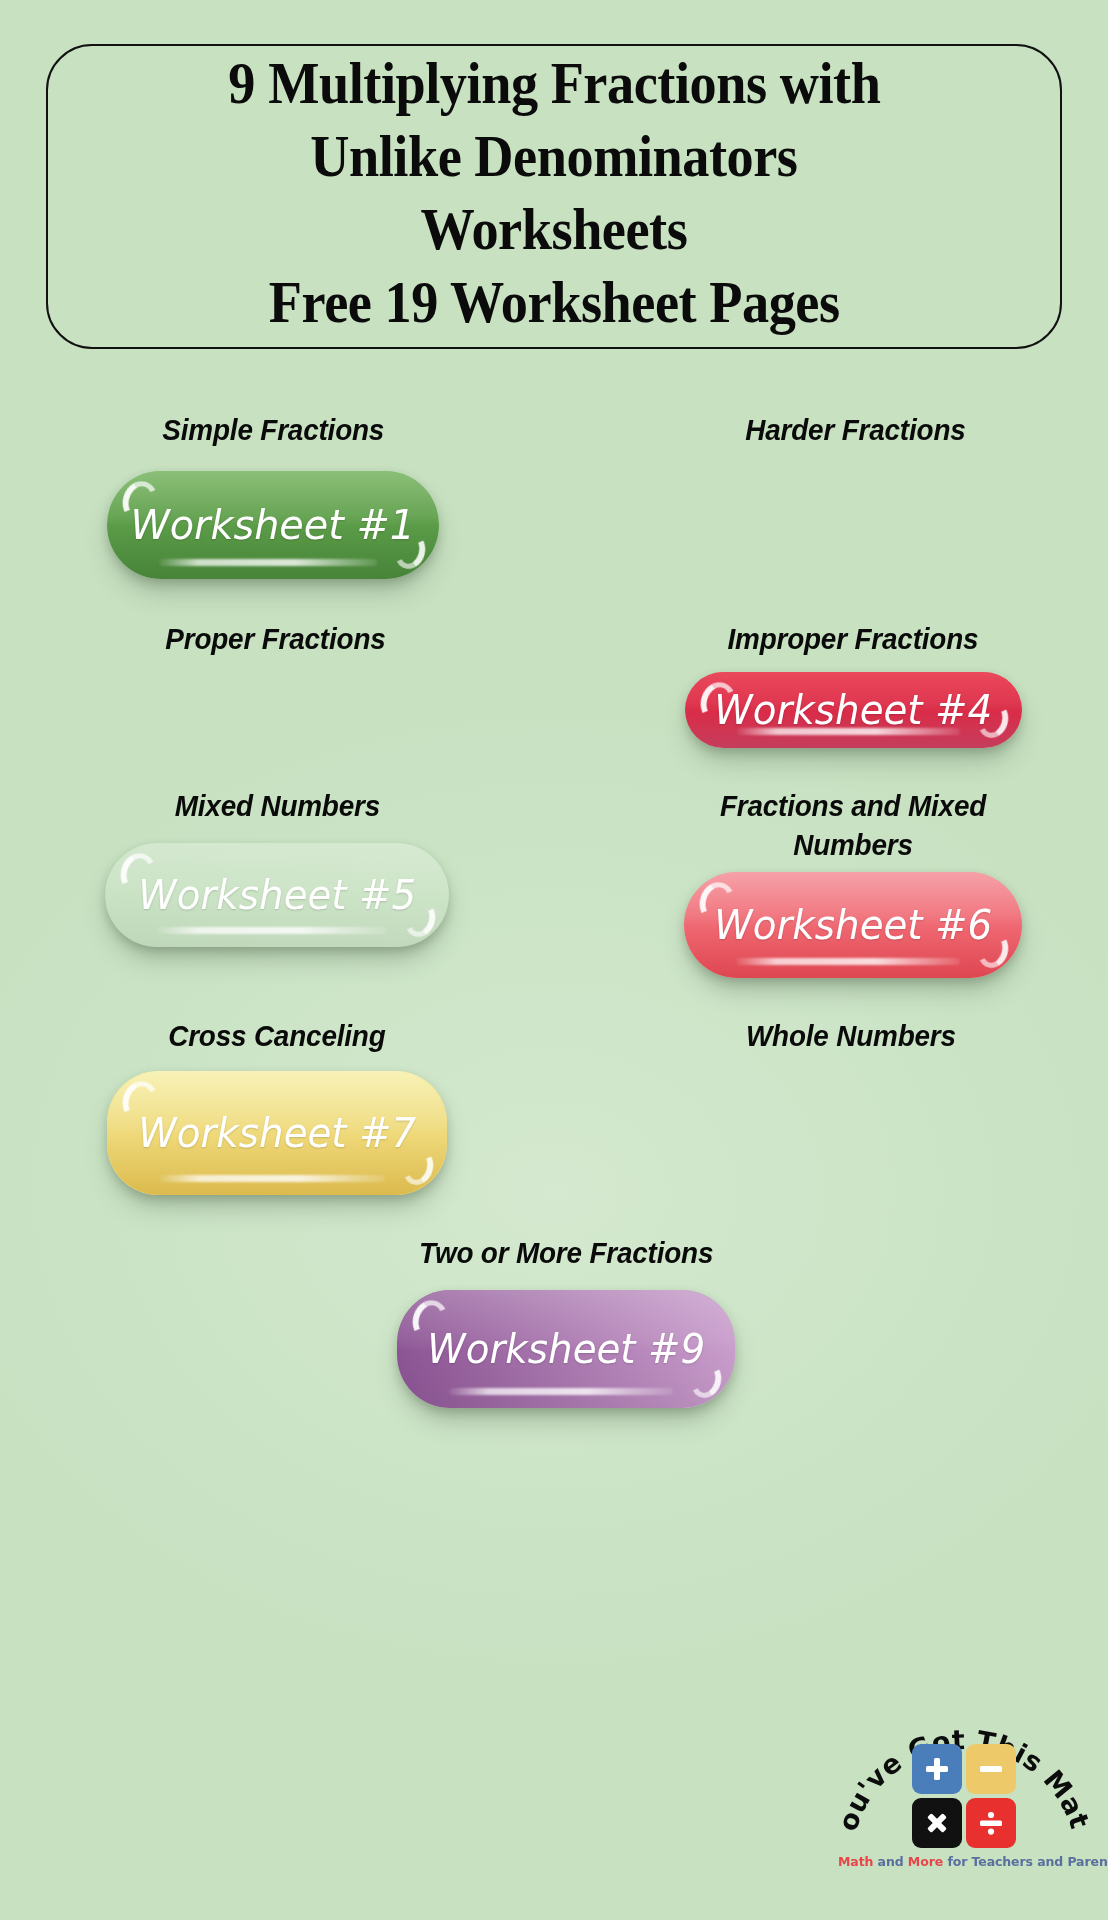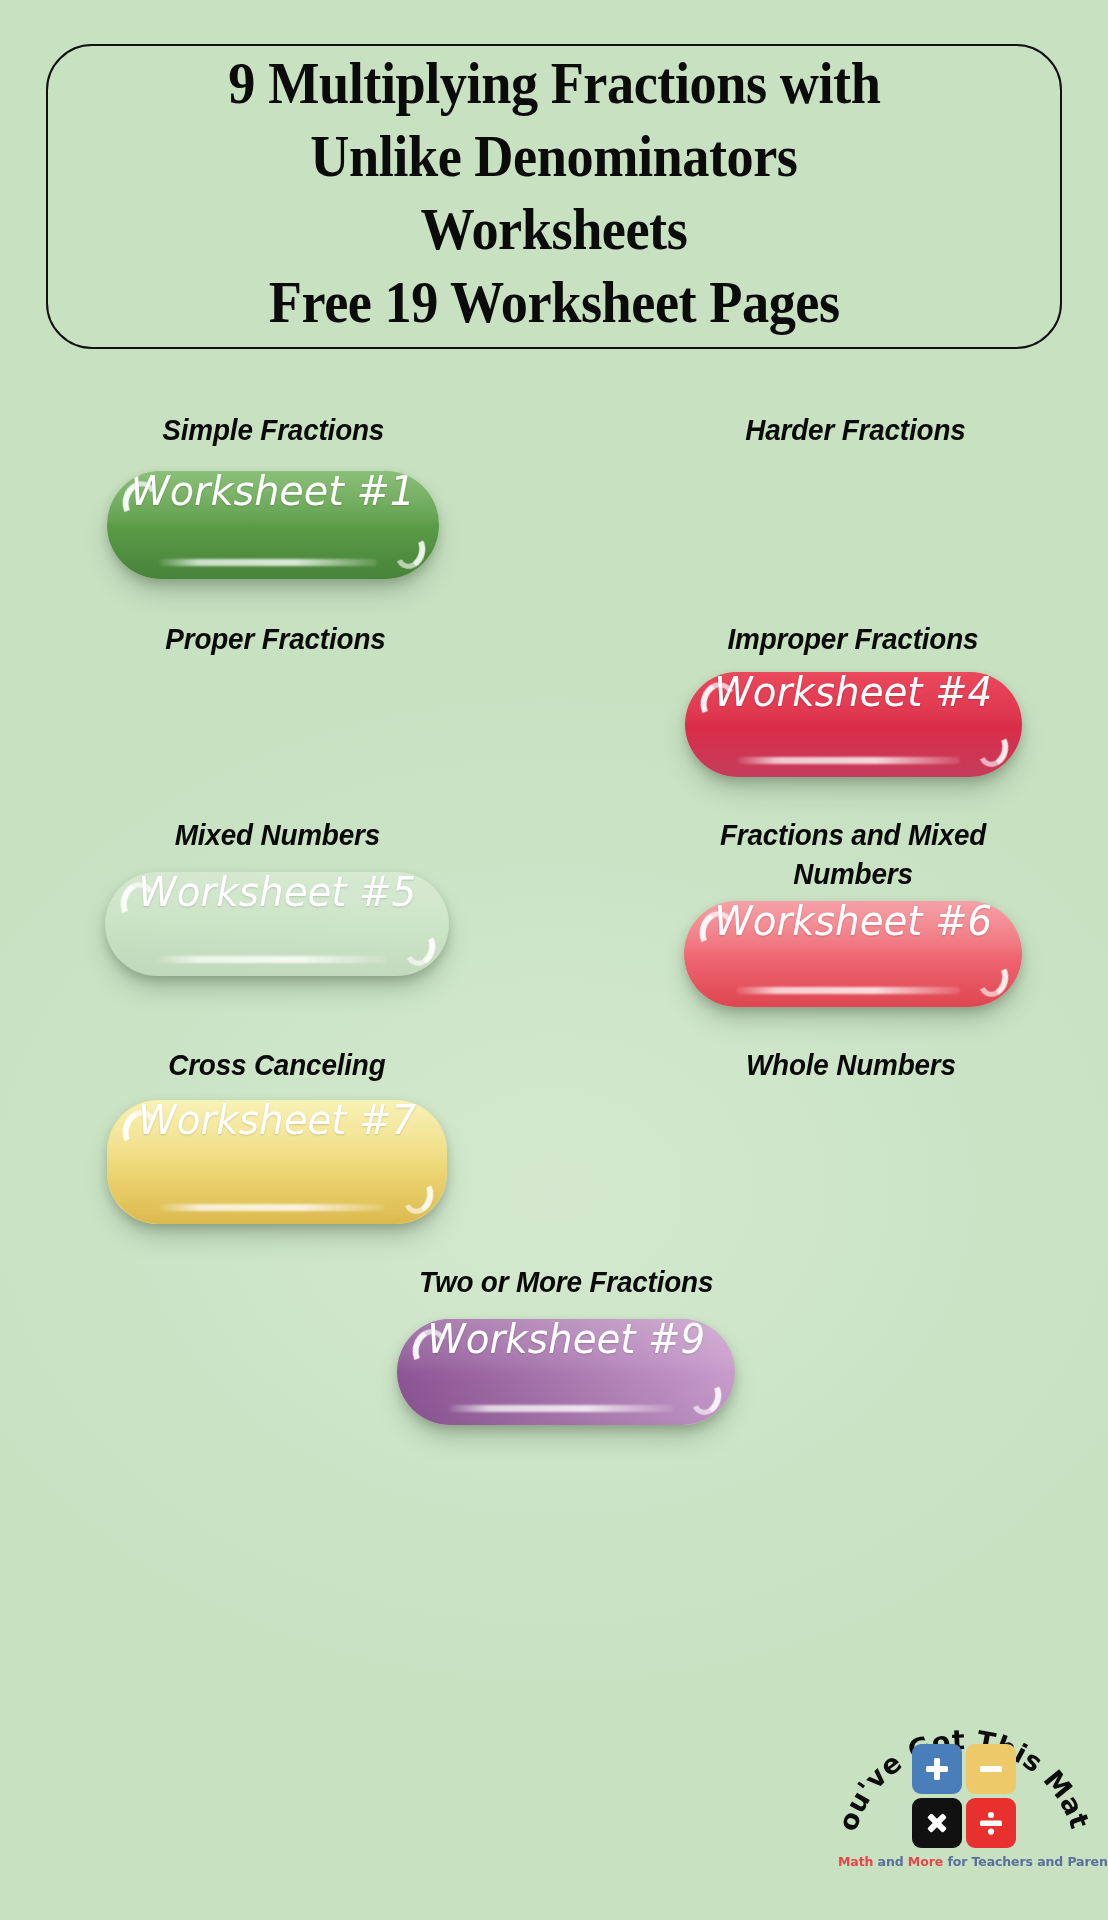--- a/index.html
+++ b/index.html
@@ -94,21 +94,21 @@
     align-items: center;
     justify-content: center;
   }
 
   .btn {
     position: relative;
     width: 340px;
     height: 108px;
     border-radius: 54px;
     display: flex;
-    align-items: flex-start;
+    align-items: center;
     justify-content: center;
     overflow: hidden;
     box-shadow:
       0 16px 26px -6px rgba(60,80,55,0.34),
       0 4px 10px rgba(60,80,55,0.22);
   }
 
   
   .btn::before {
     content: "";
@@ -255,21 +255,21 @@
           <div class="cat-label" style="margin-bottom: 20px;">Harder Fractions</div>
         </div>
       </div>
       <div class="row" style="margin-bottom: 38px;">
         <div class="cell" style="transform: translateX(-14px);">
           <div class="cat-label" style="margin-bottom: 14px;">Proper Fractions</div>
         </div>
         <div class="cell" style="transform: translateX(10px);">
           <div class="cat-label" style="margin-bottom: 14px;">Improper Fractions</div>
           <div class="btn-wrap">
-            <a class="btn" style="width: 337px; height: 105px; border-radius: 54px; background: linear-gradient(rgb(229, 22, 46) 0%, rgb(207, 64, 96) 100%);">
+            <a class="btn" style="width: 337px; height: 76px; border-radius: 54px; background: linear-gradient(rgb(229, 22, 46) 0%, rgb(207, 64, 96) 100%);">
               <span class="glint-tl"></span>
               <span class="glint-br"></span>
               <span class="under-bar"></span>
               <span class="btn-label" style="font-size: 40px;">Worksheet #4</span>
             </a>
           </div>
         </div>
       </div>
       <div class="row" style="margin-bottom: 38px;">
         <div class="cell" style="transform: translateX(-12px);">
@@ -308,21 +308,21 @@
           </div>
         </div>
         <div class="cell" style="transform: translateX(8px);">
           <div class="cat-label" style="margin-bottom: 18px;">Whole Numbers</div>
         </div>
       </div>
       <div class="row" style="justify-content: center;">
         <div class="cell" style="transform: translateX(0px);">
           <div class="cat-label" style="margin-bottom: 18px;">Two or More Fractions</div>
           <div class="btn-wrap">
-            <a class="btn" style="width: 338px; height: 106px; border-radius: 53px; background: linear-gradient(to right, rgb(140, 84, 148) 0%, rgb(200, 156, 203) 100%);">
+            <a class="btn" style="width: 338px; height: 118px; border-radius: 53px; background: linear-gradient(to right, rgb(140, 84, 148) 0%, rgb(200, 156, 203) 100%);">
               <span class="glint-tl"></span>
               <span class="glint-br"></span>
               <span class="under-bar"></span>
               <span class="btn-label" style="font-size: 40px;">Worksheet #9</span>
             </a>
           </div>
         </div>
       </div>
     </div>
 

